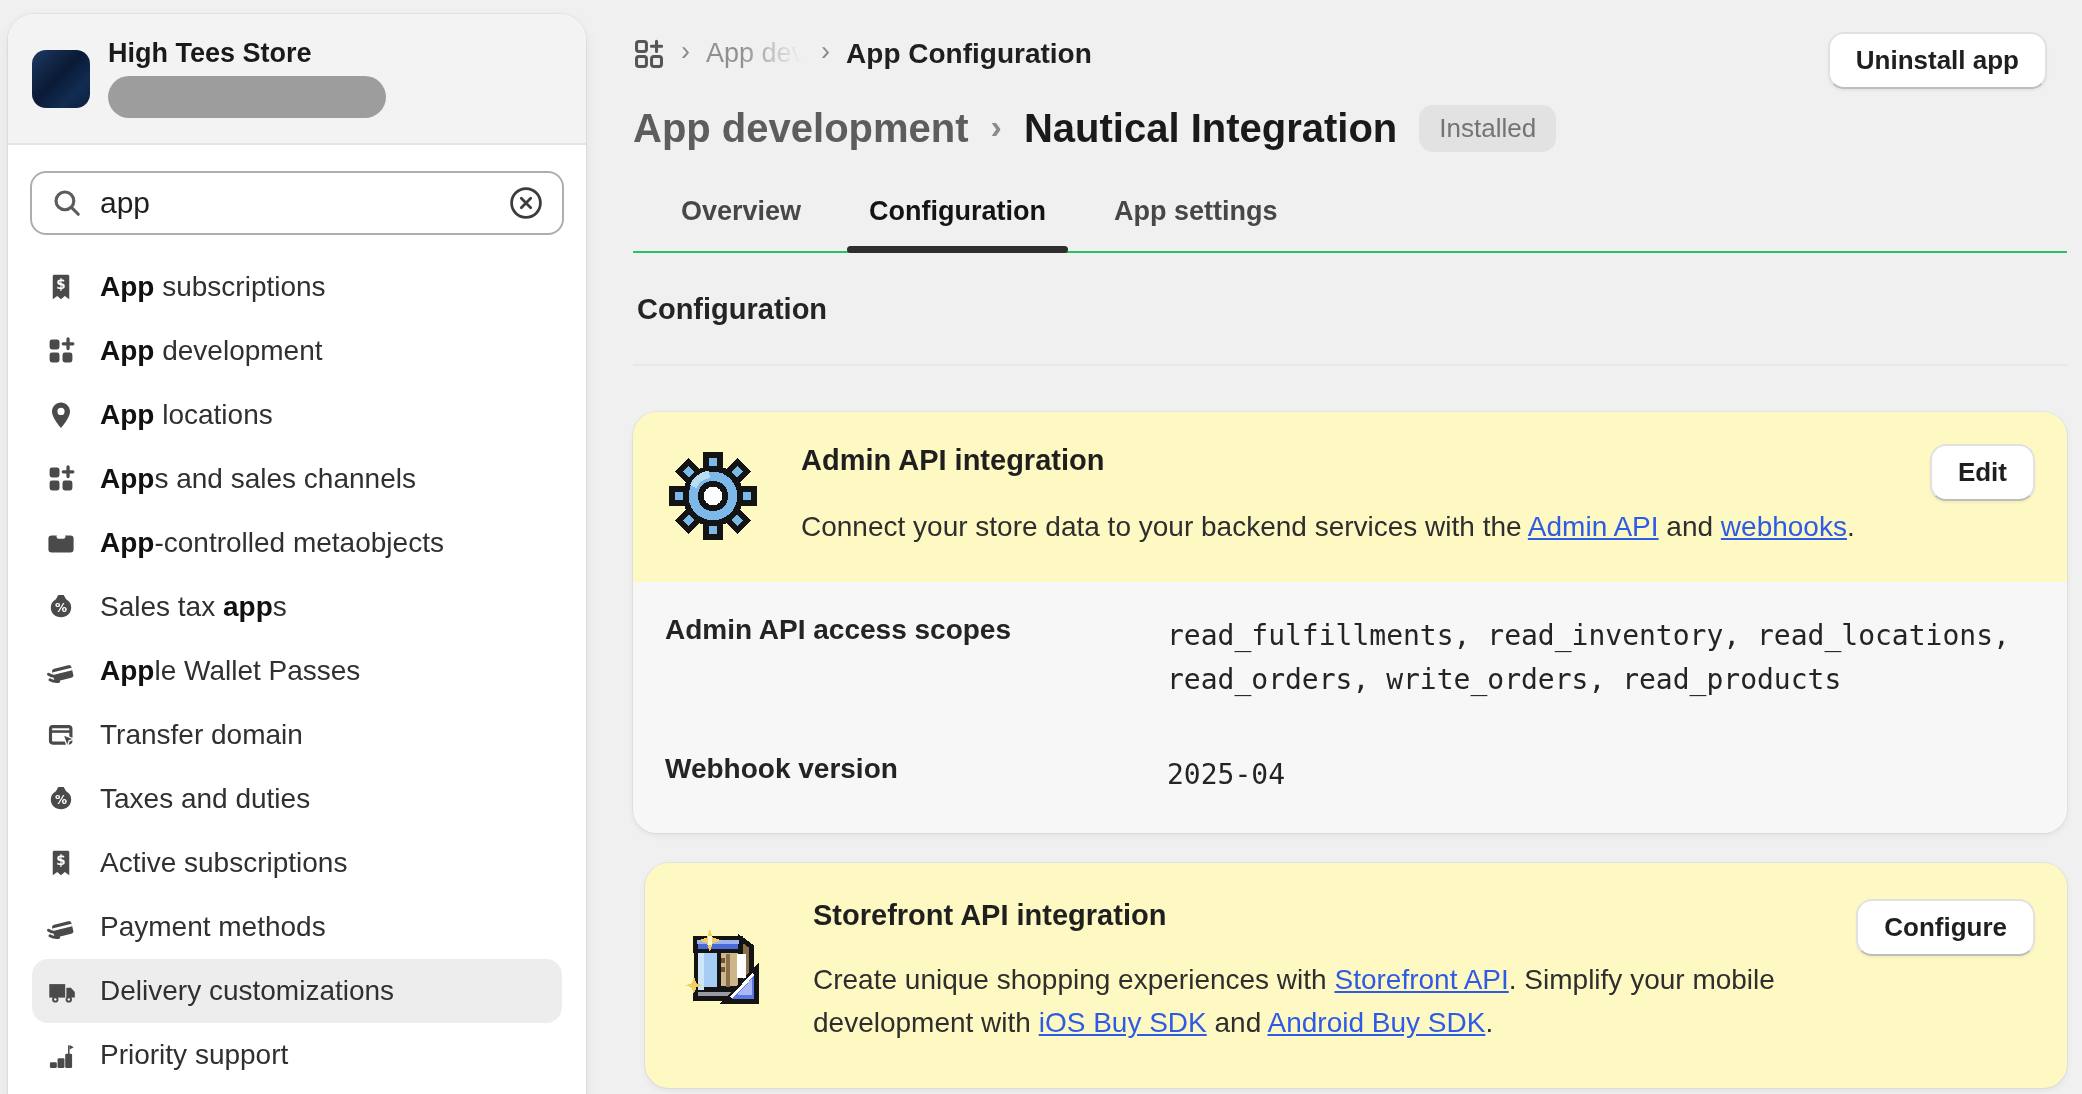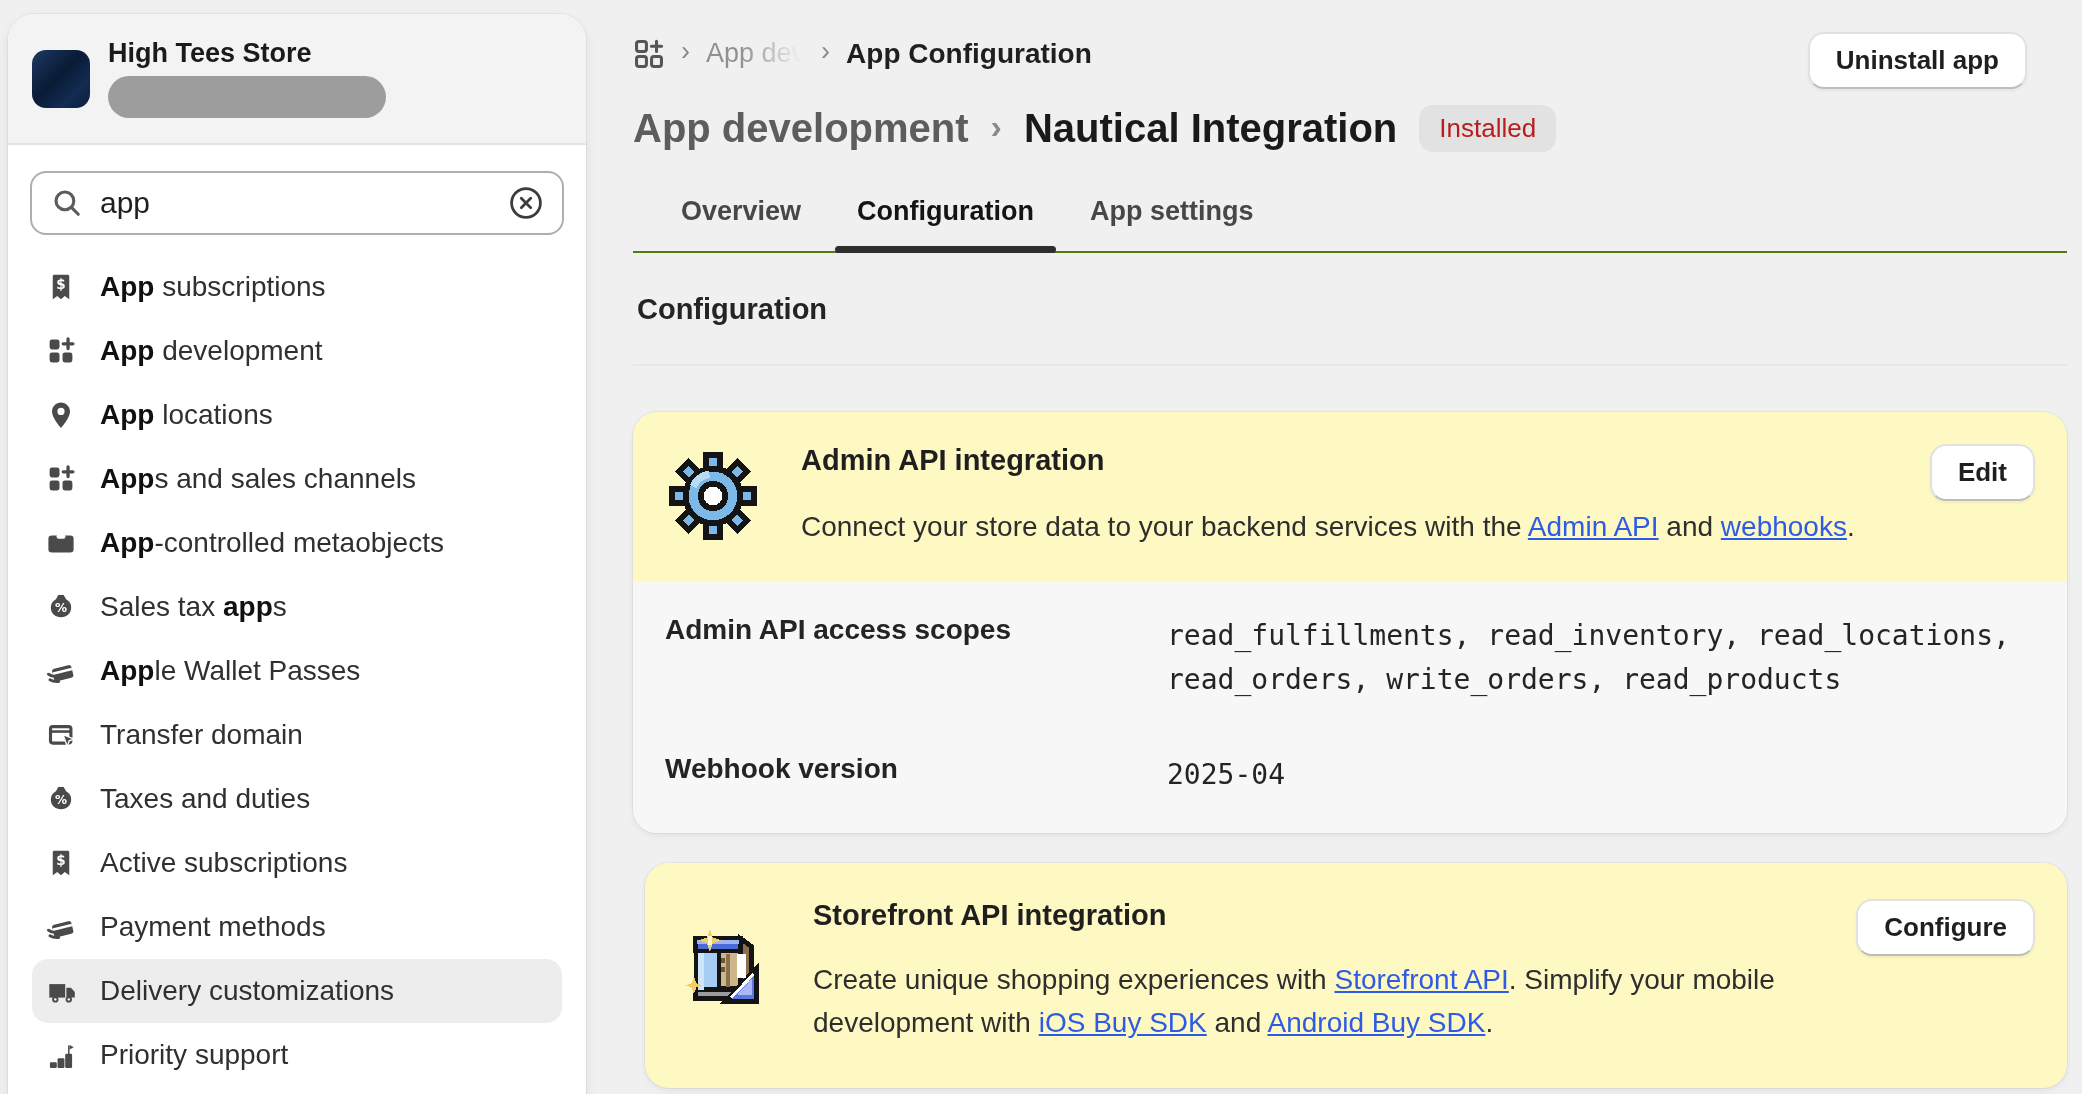--- a/index.html
+++ b/index.html
@@ -66,32 +66,32 @@
   .crumb-sep { color:#8a8a8a; font-size:27px; padding-bottom:4px; }
   .crumb-current { font-size:28px; font-weight:700; color:#1f1f1f; }
 
   .btn {
     font-family:"Liberation Sans", sans-serif; font-size:26px; font-weight:700; color:#1f1f1f;
     background:#fff; border:2px solid #e1e1e1; border-bottom-color:#bdbdbd;
     border-radius:16px; padding:11px 26px; cursor:pointer;
     box-shadow:0 2px 3px rgba(0,0,0,.05);
     white-space:nowrap;
   }
-  .uninstall { margin-right:40px; }
+  .uninstall { margin-right:20px; }
 
   .page-head { display:flex; align-items:center; margin-top:16px; }
   .ph-back { font-size:40px; font-weight:700; color:#5d5d5d; cursor:pointer; }
   .ph-sep { font-size:34px; color:#8a8a8a; font-weight:600; padding:0 22px 4px; }
   .ph-title { font-size:40px; font-weight:700; color:#1a1a1a; }
   .badge {
-    margin-left:22px; background:#e2e2e2; color:#b91c1c;
+    margin-left:22px; background:#e2e2e2; color:#737373;
     font-size:26px; padding:8px 20px; border-radius:14px;
   }
 
-  .tabs { display:flex; margin-top:34px; padding:0 20px; border-bottom:2px solid #4d7c0f; }
+  .tabs { display:flex; gap:12px; margin-top:34px; padding:0 20px; border-bottom:2px solid #22c55e; }
   .tab {
     position:relative; border:none; background:none; cursor:pointer;
     font-family:"Liberation Sans", sans-serif; font-size:27px; font-weight:600; color:#474747;
     padding:10px 28px 24px;
   }
   .tab.active { color:#141414; font-weight:700; }
   .tab.active::after {
     content:""; position:absolute; left:6px; right:6px; bottom:-2px; height:7px;
     background:#2e2e2e; border-radius:4px;
   }

